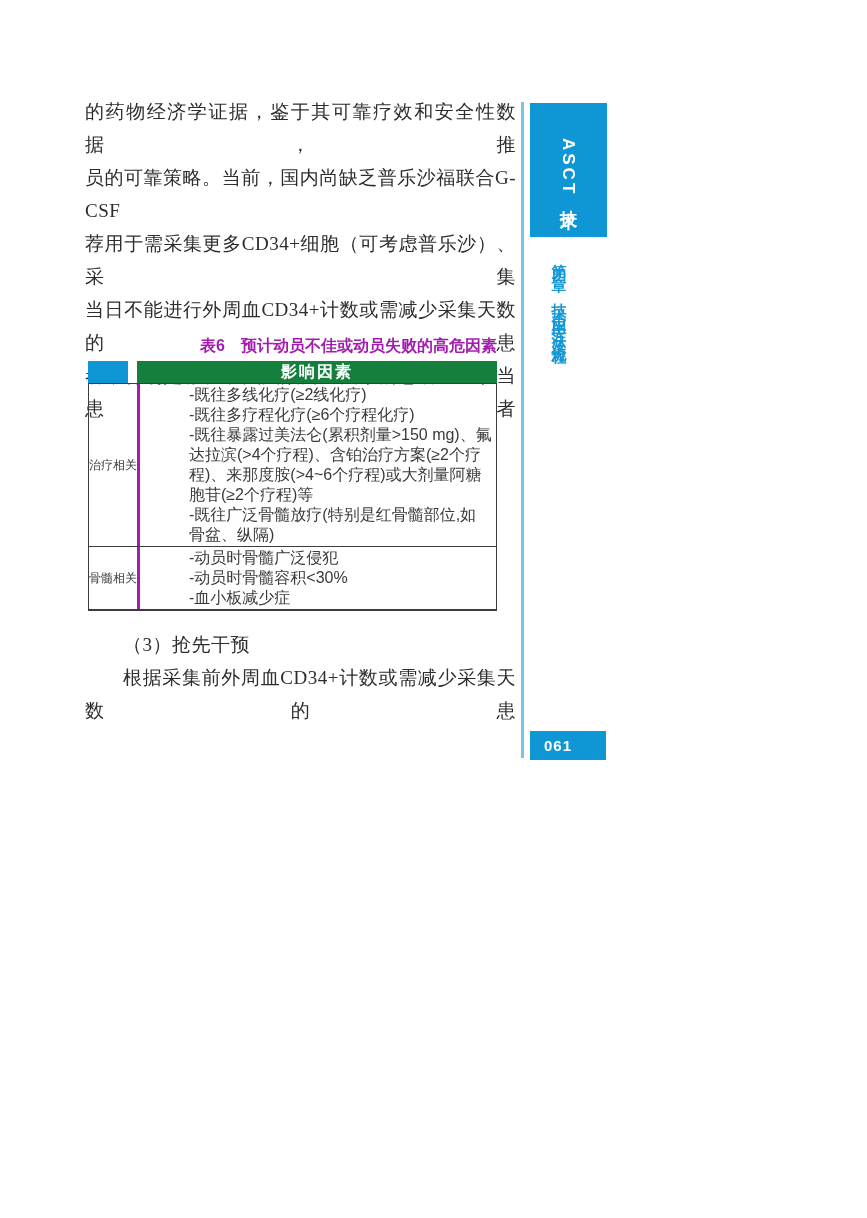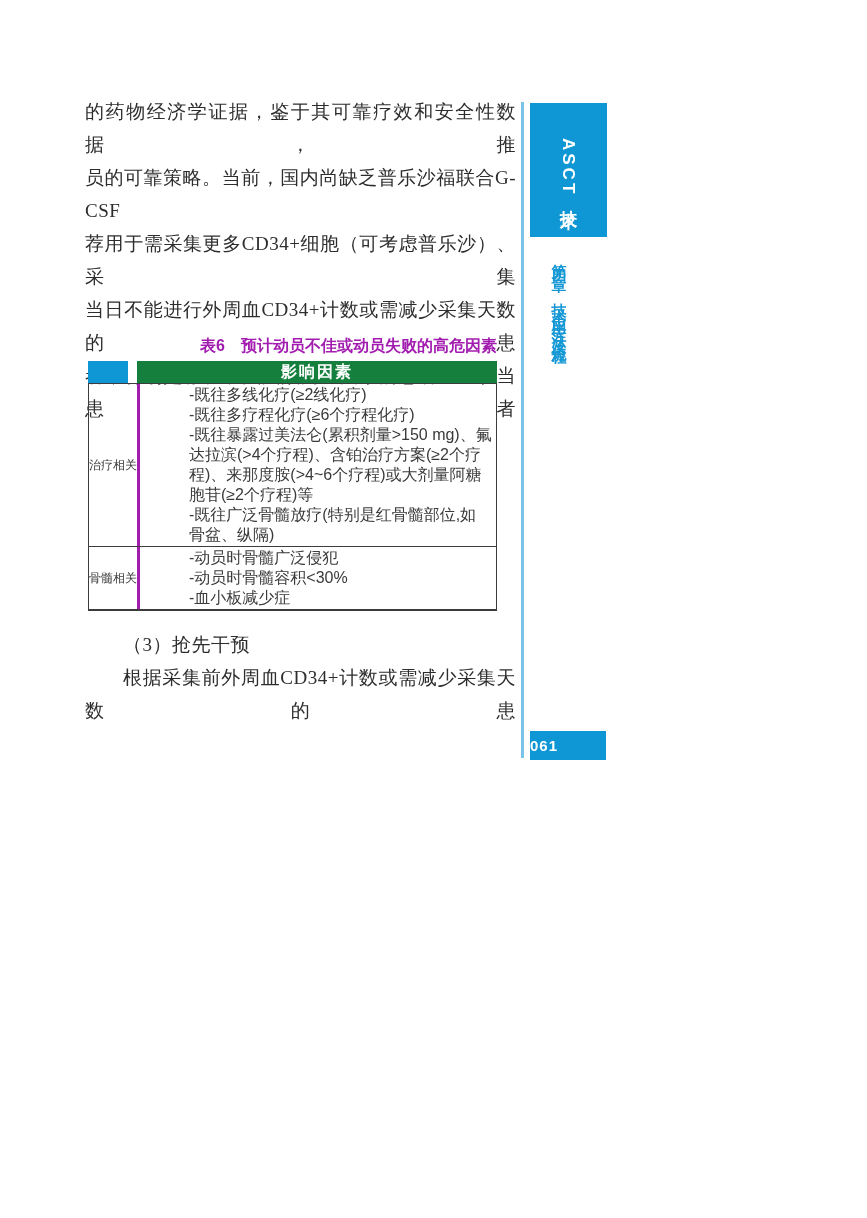--- a/index.html
+++ b/index.html
@@ -61,21 +61,21 @@
   .chapter{
     left:549px;top:252px;height:320px;
     writing-mode:vertical-rl;
     font-family:"Liberation Sans",sans-serif;
     color:#1598d5;font-size:15px;font-weight:bold;letter-spacing:6px;
   }
   .page-badge{
     left:530px;top:731px;width:76px;height:29px;background:#0e97d4;
     color:#ffffff;font-family:"Liberation Sans",sans-serif;
     font-size:15px;font-weight:bold;line-height:29px;
-    padding-left:0;box-sizing:border-box;letter-spacing:1px;
+    padding-left:14px;box-sizing:border-box;letter-spacing:1px;
   }
 </style>
 </head>
 <body>
 
 <div class="abs body-block">
   <div class="bline">的药物经济学证据，鉴于其可靠疗效和安全性数据，推</div>
   <div class="bline">员的可靠策略。当前，国内尚缺乏普乐沙福联合G-CSF</div>
   <div class="bline">荐用于需采集更多CD34+细胞（可考虑普乐沙）、采集</div>
   <div class="bline">当日不能进行外周血CD34+计数或需减少采集天数的患</div>

